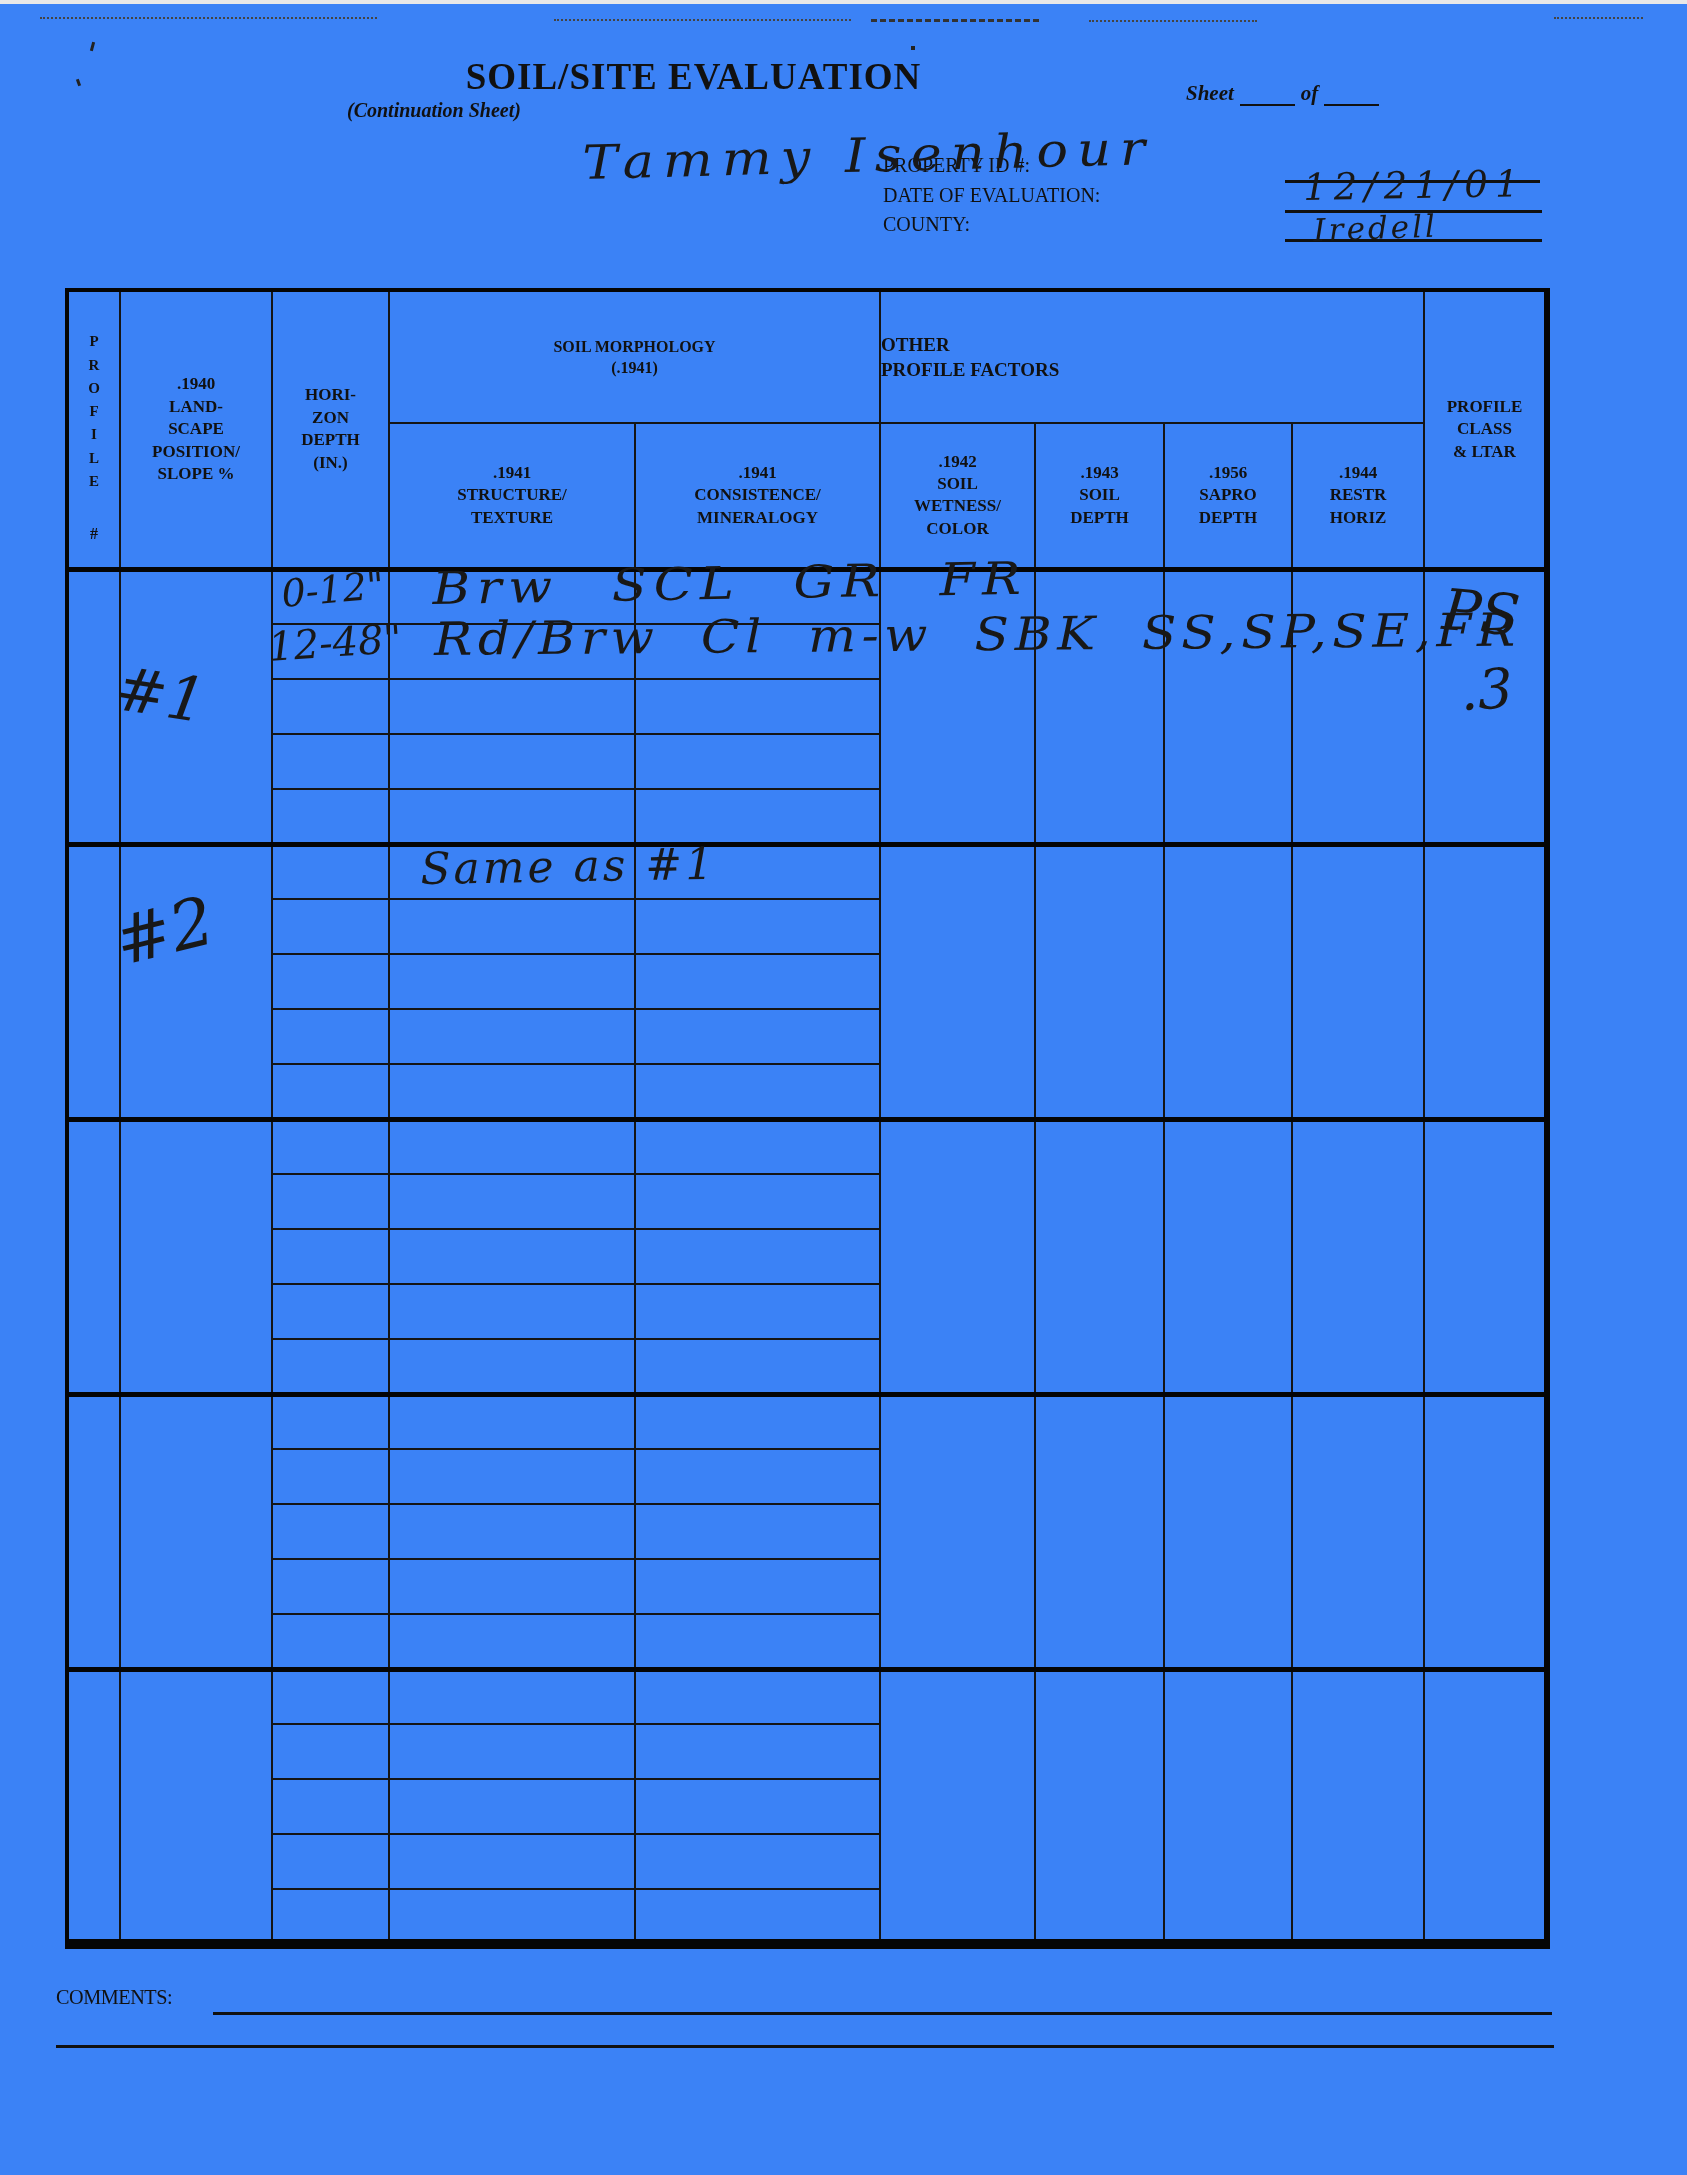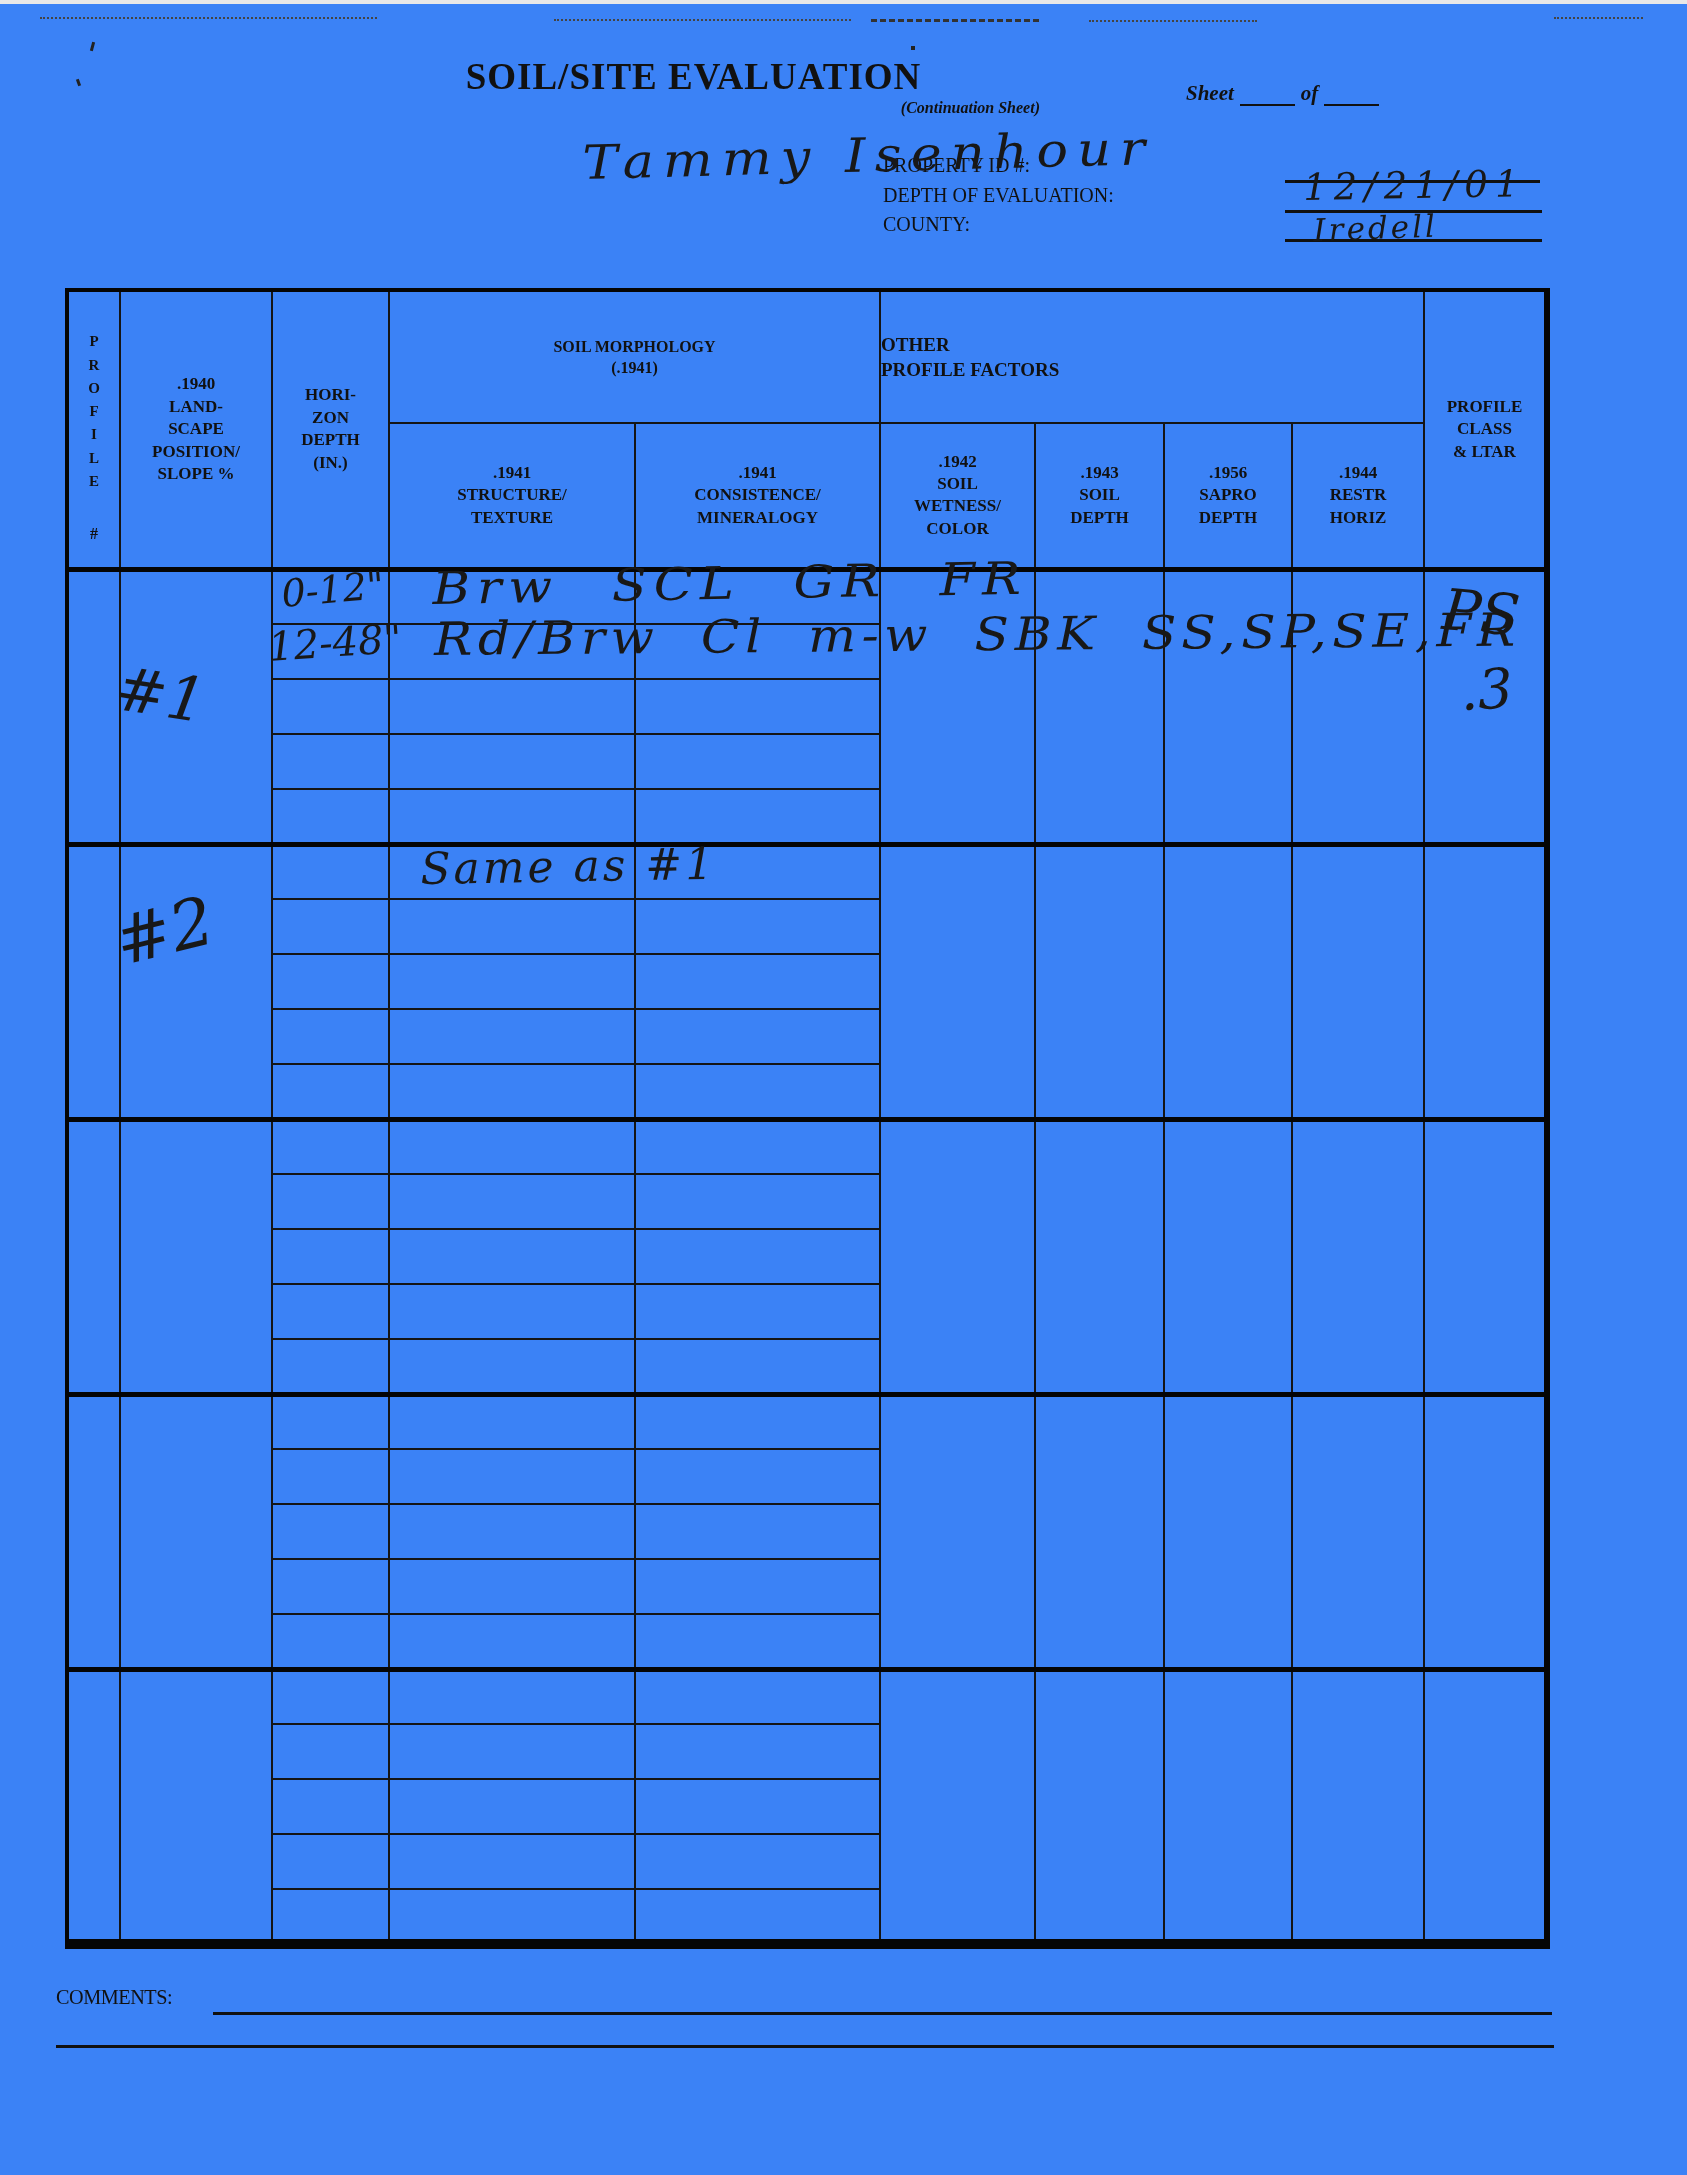--- a/index.html
+++ b/index.html
@@ -6,22 +6,22 @@
   .page{position:relative;width:1687px;height:2175px;background:#3b82f6;
         font-family:"Liberation Serif",serif;color:#111;overflow:hidden;margin:4px auto;}
 
   
   .noise{position:absolute;border-top:2px dotted #444;height:0;}
   .speck{position:absolute;background:#222;}
 
   
   .title{position:absolute;left:347px;top:51px;width:693px;text-align:center;
          font-size:37px;font-weight:bold;letter-spacing:1px;}
-  .subtitle{position:absolute;left:347px;top:95px;width:693px;text-align:right;
-            font-size:16px;font-style:italic;font-weight:bold;}
+  .subtitle{position:absolute;left:347px;top:95px;width:693px;text-align:left;
+            font-size:20px;font-style:italic;font-weight:bold;}
   .sheet-line{position:absolute;left:1186px;top:77px;font-size:21px;font-style:italic;font-weight:bold;white-space:nowrap;}
   .sheet-blank{display:inline-block;width:55px;border-bottom:2px solid #111;height:20px;vertical-align:bottom;margin:0 6px;}
   .dept{position:absolute;left:56px;top:109px;font-size:20px;line-height:27px;letter-spacing:0.2px;}
   .meta-label{position:absolute;width:396px;text-align:left;font-size:20px;white-space:nowrap;}
   .meta-line{position:absolute;border-bottom:3px solid #111;height:0;}
 
   
   .hw{position:absolute;font-family:"DejaVu Serif",serif;font-style:italic;
       color:#181818;white-space:nowrap;line-height:0.95;transform-origin:left top;}
   #hw-name{left:582px;top:137px;font-size:47px;letter-spacing:8px;transform:rotate(-1.5deg) scaleX(1.12);}
@@ -81,21 +81,21 @@
   <div class="subtitle">(Continuation Sheet)</div>
 
   <div class="sheet-line">
     <span>Sheet</span><span class="sheet-blank"></span><span>of</span><span class="sheet-blank"></span>
   </div>
 
 
   <div class="meta-label" style="left:883px;top:150px;">PROPERTY ID #:</div>
   <div class="meta-line" style="left:1285px;top:176px;width:255px;"></div>
 
-  <div class="meta-label" style="left:883px;top:180px;">DEPTH OF EVALUATION:</div>
+  <div class="meta-label" style="left:883px;top:180px;">DATE OF EVALUATION:</div>
   <div class="meta-line" style="left:1285px;top:206px;width:257px;"></div>
 
   <div class="meta-label" style="left:883px;top:209px;">COUNTY:</div>
   <div class="meta-line" style="left:1285px;top:235px;width:257px;"></div>
 
   <table class="eval">
     <colgroup>
       <col style="width:53px">
         <col style="width:152px">
         <col style="width:117px">

